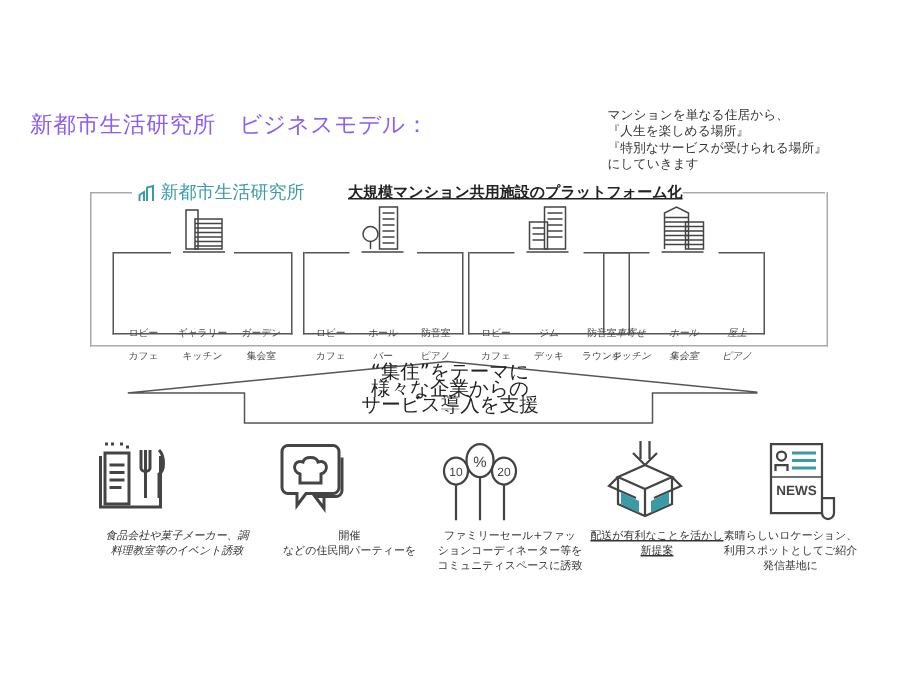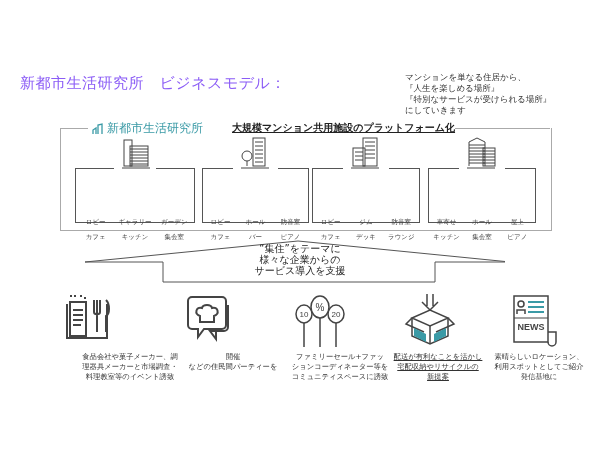--- a/index.html
+++ b/index.html
@@ -11,21 +11,21 @@
   .outer { left:60px; top:128px; width:490px; height:102px; border:1px solid #aaa; border-top:none; }
   .outer-top-l { left:60px; top:128px; width:28px; border-top:1px solid #aaa; }
   .outer-top-r { left:455px; top:128px; width:95px; border-top:1px solid #aaa; }
   .brand { left:92px; top:120px; font-size:12px; color:#3a9aa6; white-space:nowrap; display:flex; align-items:center; gap:3px; }
   .platform { left:232px; top:121px; font-size:10px; color:#222; white-space:nowrap; font-weight:bold;text-decoration:underline; }
   .box { top:168px; height:54px; border:1px solid #555; border-top:none; }
   .box-tl, .box-tr { position:absolute; top:0; border-top:1px solid #555; }
   .grid { position:absolute; left:0; right:0; top:22px; display:grid; grid-template-columns:repeat(3,1fr); row-gap:6px; font-size:6.5px; text-align:center; color:#444;margin-top:28px; }
   .bld { position:absolute; top:-32px; }
   .arrow { left:85px; top:240px; }
-  .arrow-text { left:230px; top:243px; width:140px; text-align:center; font-size:10px; line-height:11px; color:#222; }
+  .arrow-text { left:230px; top:243px; width:140px; text-align:center; font-size:13px; line-height:11px; color:#222; }
   .icon { top:292px; width:60px; height:55px; }
   .desc { top:352px; font-size:7.3px; line-height:10px; text-align:center; color:#333; }
 </style>
 </head>
 <body>
 
 <div class="abs title">新都市生活研究所　ビジネスモデル：</div>
 
 <div class="abs tagline">
   <div>マンションを単なる住居から、</div>
@@ -103,21 +103,21 @@
   <div class="grid">
     <span>ロビー</span>
     <span>ジム</span>
     <span>防音室</span>
     <span>カフェ</span>
     <span>デッキ</span>
     <span>ラウンジ</span>
   </div>
 </div>
 
-<div class="abs box" style="left:428px;width:106px;">
+<div class="abs box" style="left:402px;width:106px;font-style:italic;">
   <svg class="bld" style="left:32px;" width="40" height="34" viewBox="0 0 40 34">
     <g fill="none" stroke="#444" stroke-width="1">
       <path d="M8 30V6l8-4 8 4v24"></path>
         <rect x="22" y="12" width="12" height="18"></rect>
       <path d="M8 9h16M8 12h16M8 15h16M8 18h16M8 21h16M8 24h16M8 27h16"></path>
       <path d="M22 15h12M22 18h12M22 21h12M22 24h12M22 27h12"></path>
       <path d="M6 32h28"></path>
     </g>
   </svg>
   <div class="box-tl" style="left:0;width:30px;"></div>
@@ -190,36 +190,34 @@
     <path d="M6 4h34v46h-34z"></path>
       <path d="M40 40h8v10a4 4 0 0 1-8 0"></path>
     <circle cx="13" cy="12" r="3"></circle>
       <path d="M9 22v-4h8v4"></path>
   </g>
   <path d="M20 10h16M20 15h16M20 20h16" stroke="#3a9aa6" stroke-width="2"></path>
   <path d="M6 26h34" stroke="#444" stroke-width="1"></path>
   <text x="23" y="38" font-size="9" text-anchor="middle" fill="#444" font-weight="bold" font-family="Liberation Sans, sans-serif">NEWS</text>
 </svg>
 
-<div class="abs desc" style="left:60px;width:140px;">
+<div class="abs desc" style="left:48px;width:140px;font-style:italic;">
   <div>食品会社や菓子メーカー、調</div>
-  <div>理器具メーカーと市場調査・</div>
   <div>料理教室等のイベント誘致</div>
 </div>
 <div class="abs desc" style="left:168px;width:130px;">
   <div>開催</div>
   <div>などの住民間パーティーを</div>
 </div>
 <div class="abs desc" style="left:275px;width:130px;">
   <div>ファミリーセール+ファッ</div>
   <div>ションコーディネーター等を</div>
   <div>コミュニティスペースに誘致</div>
 </div>
 <div class="abs desc" style="left:378px;width:120px;text-decoration:underline;">
   <div>配送が有利なことを活かし</div>
-  <div>宅配収納やリサイクルの</div>
   <div>新提案</div>
 </div>
-<div class="abs desc" style="left:478px;width:122px;">
+<div class="abs desc" style="left:466px;width:122px;">
   <div>素晴らしいロケーション、</div>
   <div>利用スポットとしてご紹介</div>
   <div>発信基地に</div>
 </div>
 
 </body></html>

